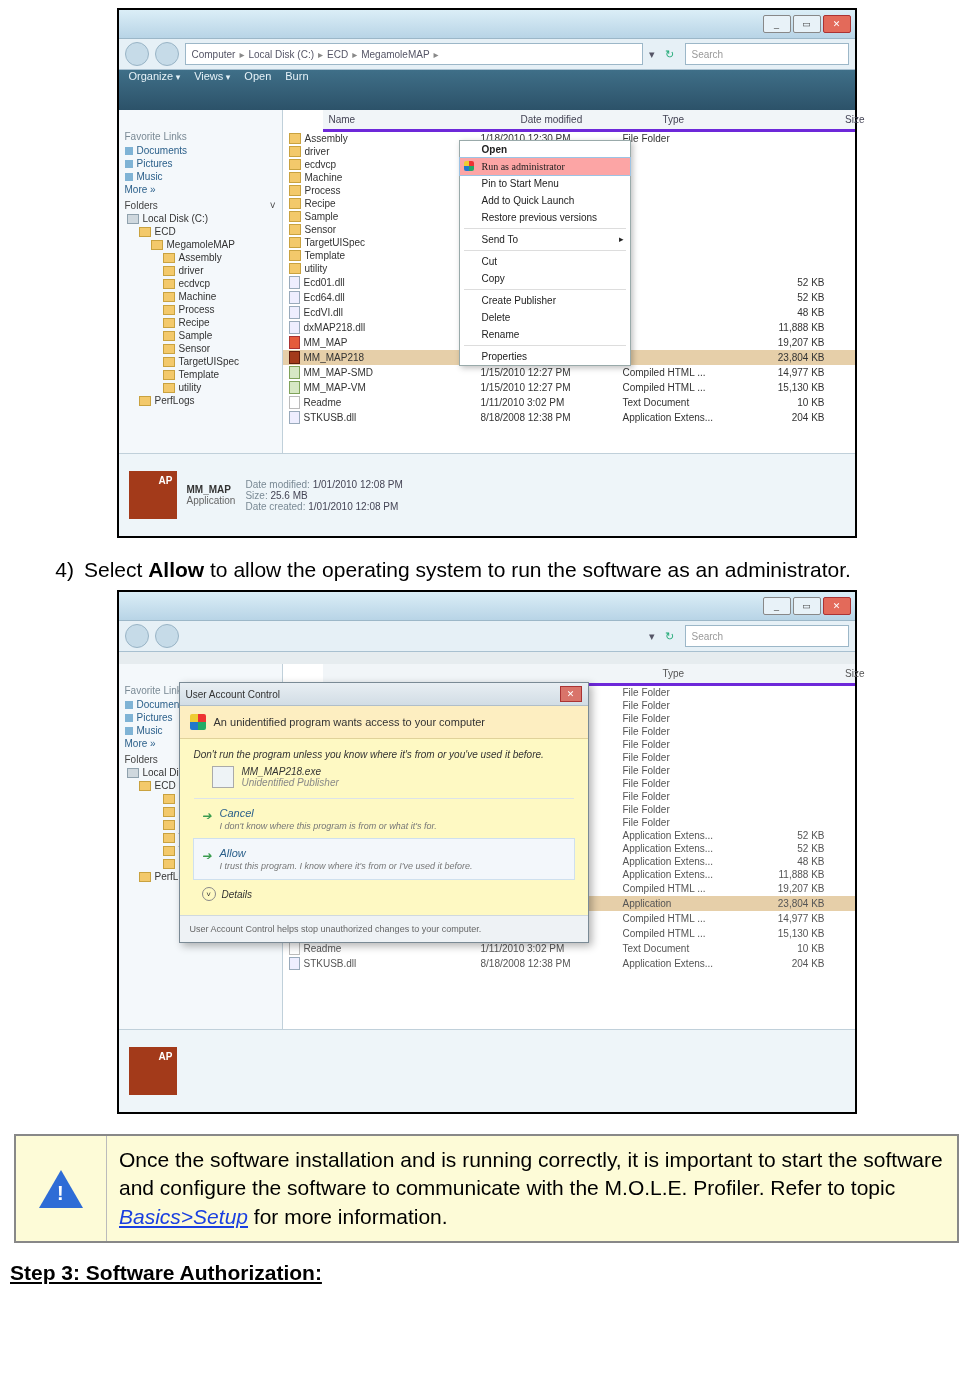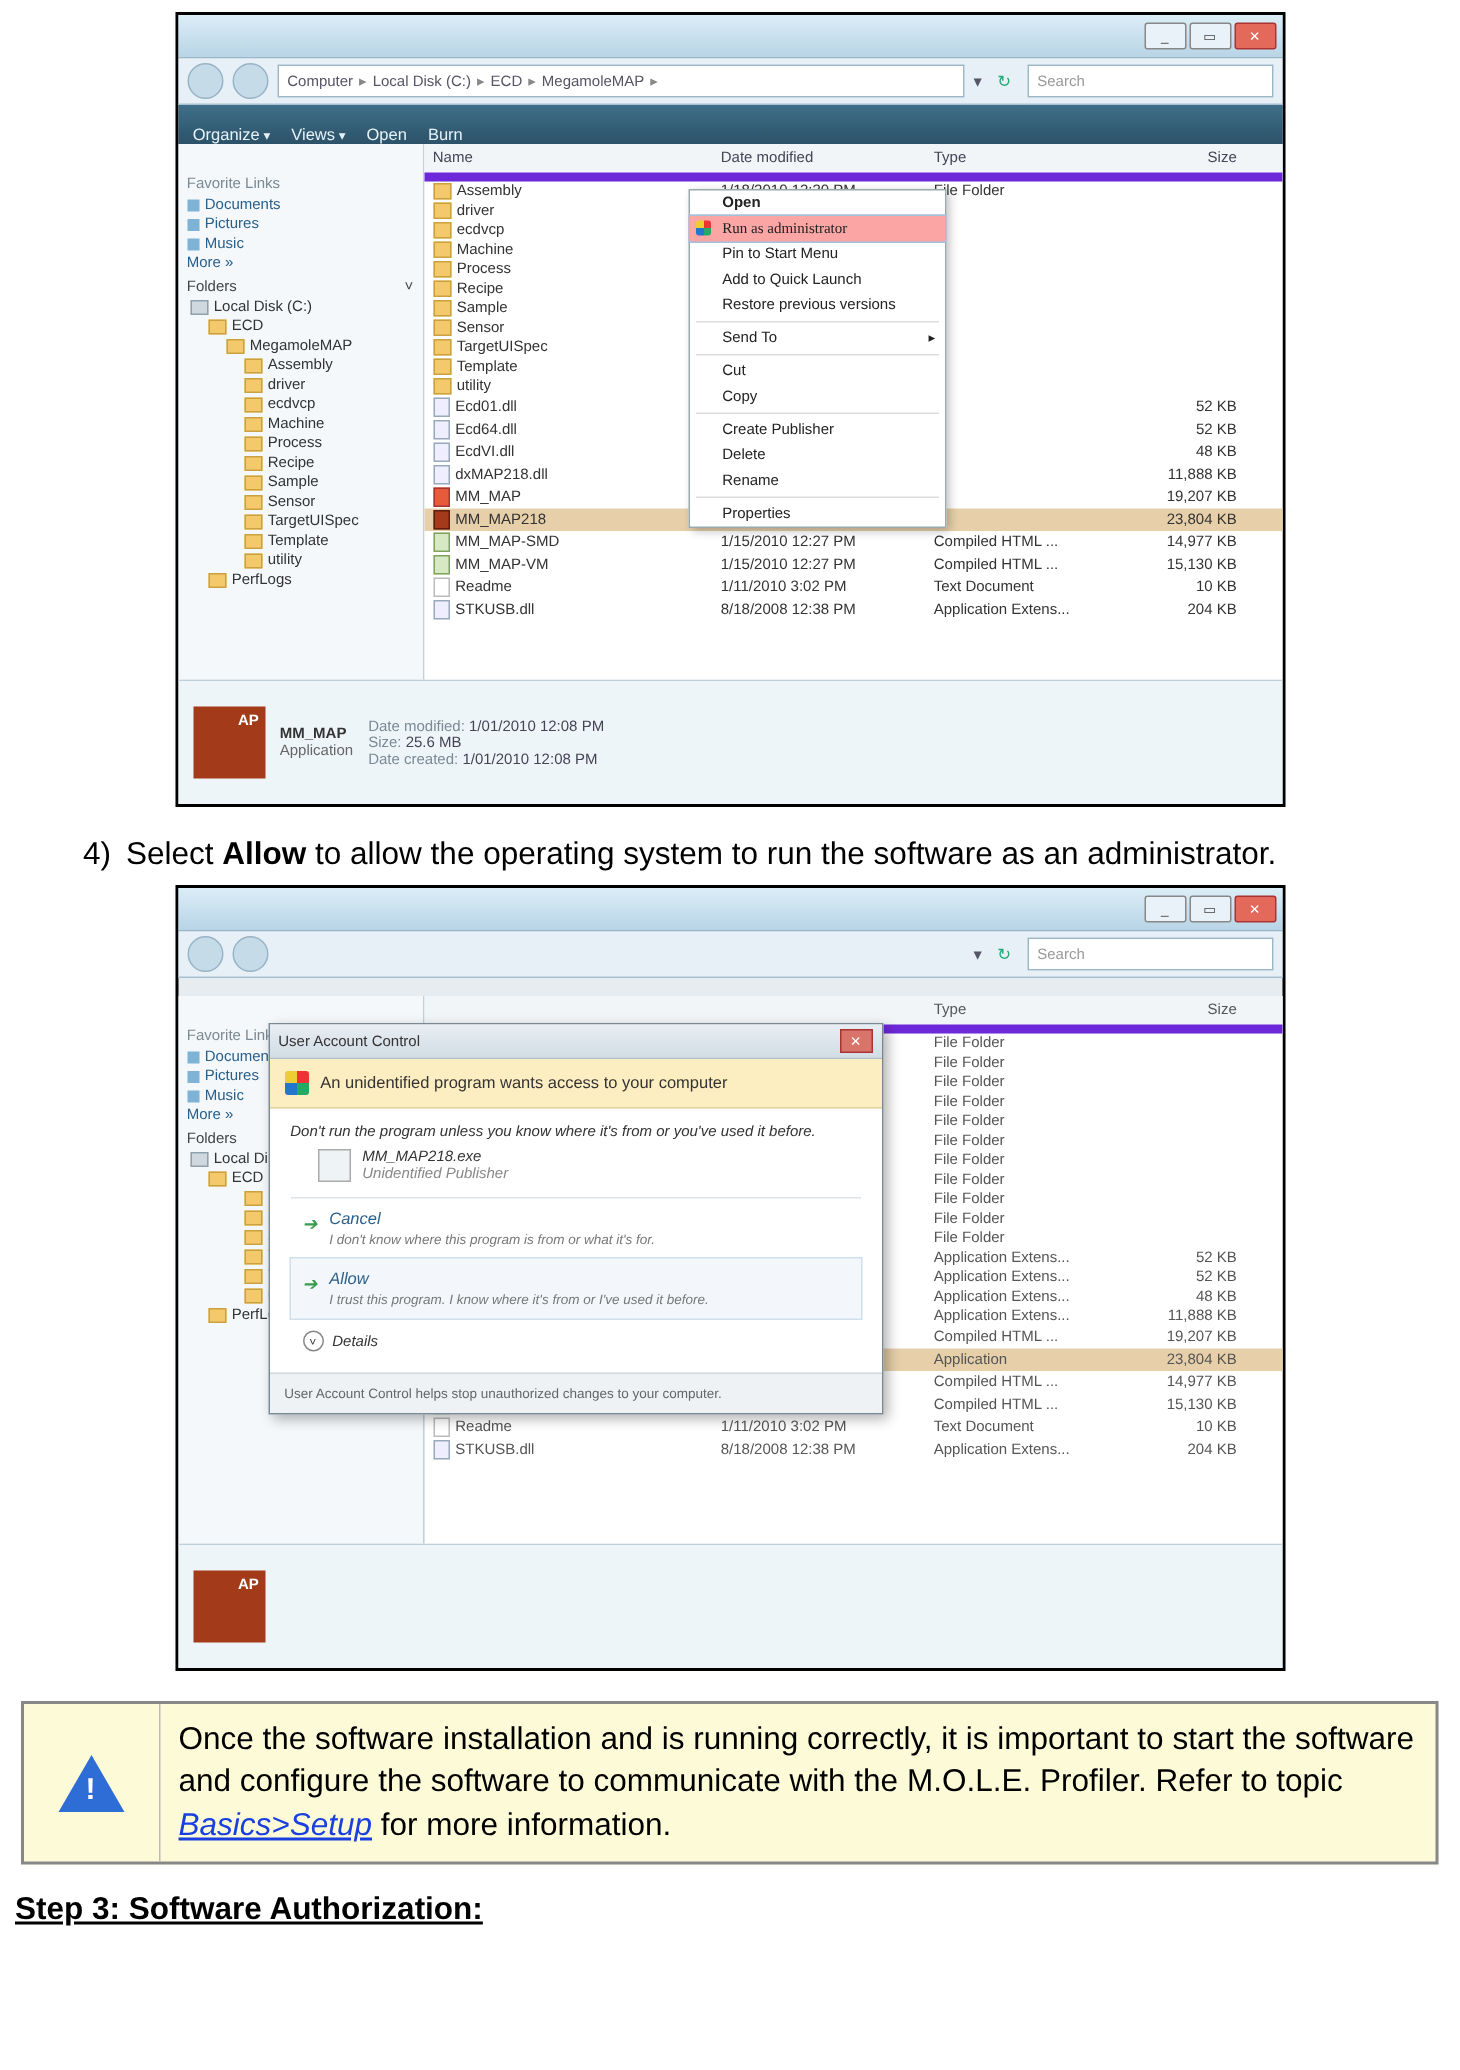--- a/index.html
+++ b/index.html
@@ -60,23 +60,23 @@
     display:flex; align-items:center; padding:0 6px; gap:4px; color:#556;
     overflow:hidden; white-space:nowrap; font-size:10px;
   }
   .bc-sep { color:#888; }
   .searchbox {
     width: 150px; height:20px; background:#fff; border:1px solid #9cb7c8;
     display:flex; align-items:center; padding:0 6px; color:#999; font-size:10px;
   }
 
   .toolbar {
-    height: 26px;
+    height: 40px;
     background: linear-gradient(#3f6f88, #2c5269);
-    display:flex; align-items:flex-end; gap:14px; padding:0 10px;
+    display:flex; align-items:flex-start; gap:14px; padding:0 10px;
     color:#e6f2f8; font-size:11px;
   }
   .toolbar .tb-item::after { content:" \25BE"; font-size:9px; }
 
   .body-split { flex:1; display:flex; min-height:0; position:relative; }
   .navpane {
     width: 155px; border-right:1px solid #c0d0da; background:#f4f8fb;
     padding:19px 4px; overflow:hidden;
   }
   .navgroup-title { color:#486; font-size:10px; padding:2px 2px; color:#7a8a95;}
@@ -91,21 +91,21 @@
     padding:1px 2px 1px 4px;
   }
   .tree-item.d1{ padding-left:16px; } .tree-item.d2{ padding-left:28px; } .tree-item.d3{ padding-left:40px; }
   .folder-ico { width:10px; height:8px; background:#f3c96b; border:1px solid #c9a23f; display:inline-block; }
   .drive-ico { width:10px; height:8px; background:#cfd8de; border:1px solid #8fa1ad; display:inline-block;}
   .link-ico { width:8px;height:8px; background:#7fb3d5; display:inline-block; }
 
   .filelist { flex:1; display:flex; flex-direction:column; background:#fff; min-width:0;}
   .colhead {
     display:flex; font-size:10px; color:#445; background:#f1f5f8;
-    border-bottom:6px solid #6d28d9; padding:2px 0;
+    border-bottom:3px solid #6d28d9; padding:2px 0;margin-left:40px;
   }
   .colhead > div { padding:2px 6px; }
   .col-name { flex:0 0 180px; }
   .col-date { flex:0 0 130px; }
   .col-type { flex:0 0 120px; }
   .col-size { flex:0 0 70px; text-align:right; padding-right:14px;}
   .row {
     display:flex; font-size:10px; color:#333; padding:0;
     align-items:center;
   }
@@ -148,21 +148,21 @@
   }
   .bigicon::after{ content:"AP"; color:#fff; font-weight:bold; font-size:10px; position:absolute; top:4px; right:4px;}
   .detailscols { display:flex; gap:22px; }
   .detailscols .lbl { color:#7a8a95; }
   .dp-name{ font-weight:bold; color:#333;}
   .dp-type{ color:#666; }
 
   
   .uac-dialog {
     position:absolute; left:60px; top:18px; width:408px;
-    background:#ffffff; border:1px solid #7a8a95; box-shadow:3px 3px 8px rgba(0,0,0,.3);
+    background:#fef9c3; border:1px solid #7a8a95; box-shadow:3px 3px 8px rgba(0,0,0,.3);
     font-size:10px; color:#333;
   }
   .uac-title {
     height:22px; background:linear-gradient(#e8eef3,#d2dde5);
     display:flex; align-items:center; padding:0 6px; justify-content:space-between;
     border-bottom:1px solid #b0bec8;
   }
   .uac-title .x { width:20px;height:14px;background:#d9746a;border:1px solid #a33;color:#fff;
     display:flex;align-items:center;justify-content:center;font-size:9px;}
   .uac-banner {

